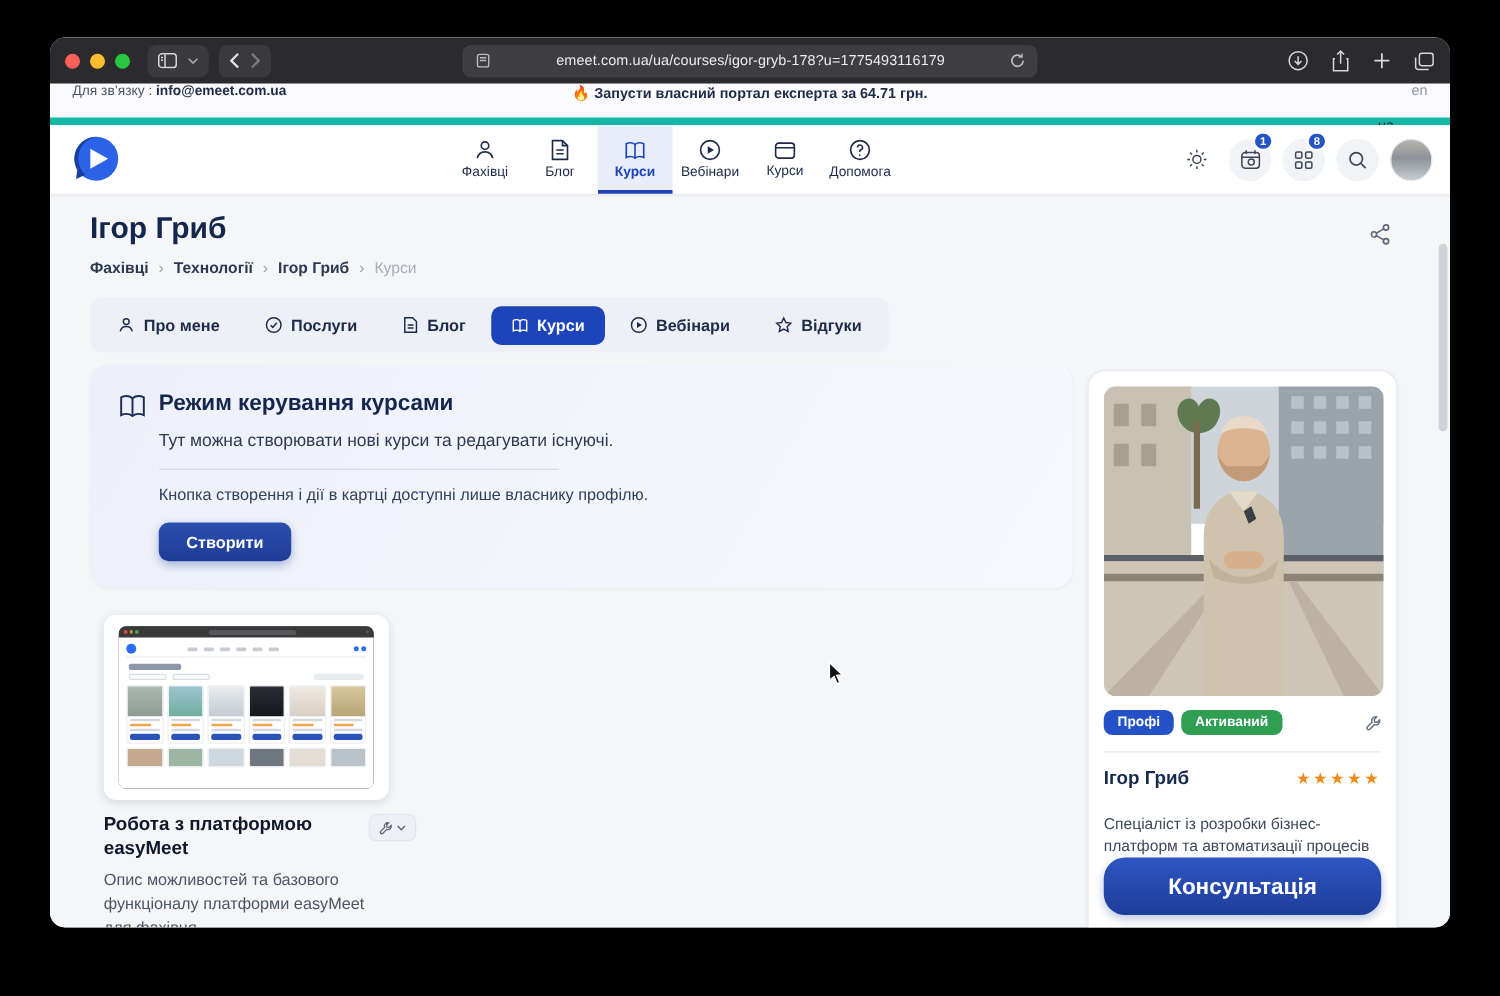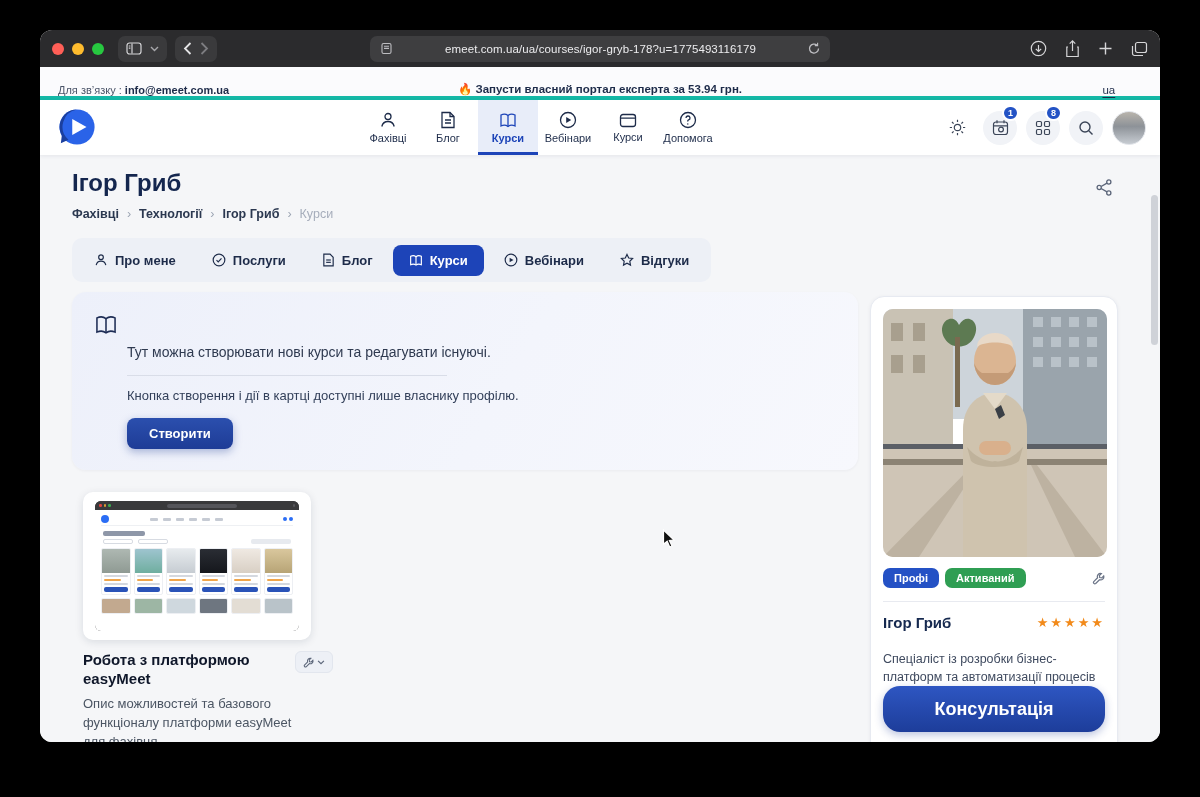--- a/index.html
+++ b/index.html
@@ -17,21 +17,21 @@
   .chrome-btn.dim { color:#7c7c80; }
   .urlbar { position:absolute; left:50%; transform:translateX(-50%); width:460px; height:26px; background:#3e3e40; border-radius:7px; display:flex; align-items:center; padding:0 10px; }
   .urlbar .url-text { flex:1; text-align:center; color:#ececee; font-size:11.5px; letter-spacing:.1px; }
   .chrome-right { margin-left:auto; display:flex; gap:18px; align-items:center; }
   .icon { display:inline-flex; align-items:center; justify-content:center; line-height:1; }
   .icon svg { display:block; }
 
   
   .page { position:absolute; top:37px; left:0; right:0; bottom:0; background:#f5f6f8; overflow:hidden; }
 
-  .utility-bar { height:33px; background:#fbfbfd; border-bottom:4px solid #14b8a6; display:flex; align-items:flex-end; padding:0 18px; font-size:11px; color:#4a5468; position:relative; }
+  .utility-bar { height:33px; background:#fbfbfd; border-bottom:6px solid #14b8a6; display:flex; align-items:flex-start; padding:0 18px; font-size:11px; color:#4a5468; position:relative; }
   .utility-contact b { color:#1d2b49; }
   .utility-promo { position:absolute; left:50%; transform:translateX(-50%); font-weight:bold; color:#1d2b49; font-size:11.5px; }
   .utility-langs { margin-left:auto; display:flex; gap:14px; font-size:11.5px; }
   .lang-active { color:#1d2b49; text-decoration:underline; text-underline-offset:3px;margin-top:28px; }
   .lang-idle { color:#8a93a6; }
 
   .site-header { height:55px; background:#fff; box-shadow:0 1px 4px rgba(20,30,60,.08); position:relative; display:flex; align-items:center; z-index:5; }
   .logo { position:absolute; left:18px; top:8px; width:38px; height:38px; }
   .main-nav { position:absolute; left:318px; top:0; height:55px; display:flex; }
   .nav-item { width:60px; height:55px; display:flex; flex-direction:column; align-items:center; justify-content:center; gap:3px; color:#1d2b49; cursor:pointer; }
@@ -198,21 +198,21 @@
     </div>
   </div>
 
   <div class="page">
 
     <div class="utility-bar">
       <span class="utility-contact">
         <span>Для зв’язку :</span>
         <b>info@emeet.com.ua</b>
       </span>
-      <span class="utility-promo">🔥 Запусти власний портал експерта за 53.94 грн.</span>
+      <span class="utility-promo">🔥 Запусти власний портал експерта за 64.71 грн.</span>
       <span class="utility-langs">
         <span class="lang-active">ua</span>
         <span class="lang-idle">en</span>
       </span>
     </div>
 
     <div class="site-header">
       <span class="logo">
         <svg width="38" height="38" viewBox="0 0 40 40">
             <circle cx="20" cy="20" r="18.5" fill="#2a63e8"></circle>
@@ -412,20 +412,21 @@
         </div>
       </div>
 
       <div class="manage-panel">
         <span class="manage-icon icon">
           <svg width="24" height="22" viewBox="0 0 18 17" fill="none" stroke="#1e2d55" stroke-width="1.2">
               <path d="M9 3.5C7 2 4.2 2 2 3v11c2.2-1 5-1 7 .5 2-1.5 4.8-1.5 7-.5V3c-2.2-1-5-1-7 .5z"></path>
               <line x1="9" y1="3.5" x2="9" y2="14.5"></line>
             </svg>
         </span>
+        <div class="manage-title">Режим керування курсами</div>
         <div class="manage-subtitle">Тут можна створювати нові курси та редагувати існуючі.</div>
         <div class="manage-divider"></div>
         <div class="manage-note">Кнопка створення і дії в картці доступні лише власнику профілю.</div>
         <button class="create-btn">Створити</button>
       </div>
 
       <div class="course-thumb">
         <div class="mini-window">
           <div class="mini-titlebar">
               <i style="background:#e0443e"></i>

